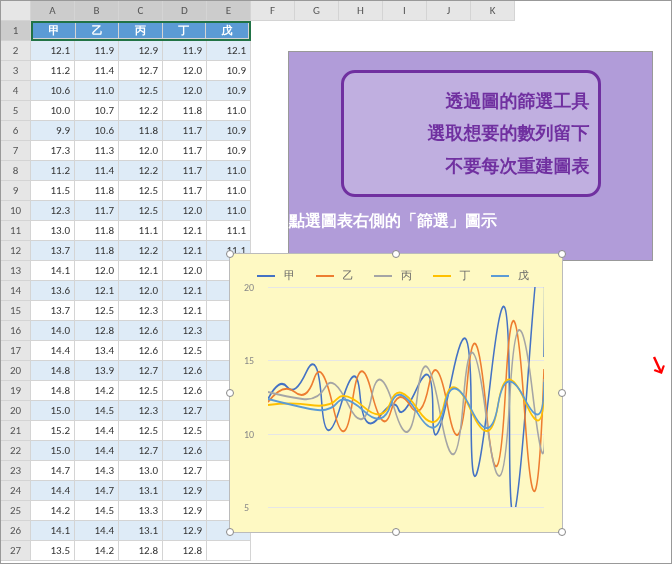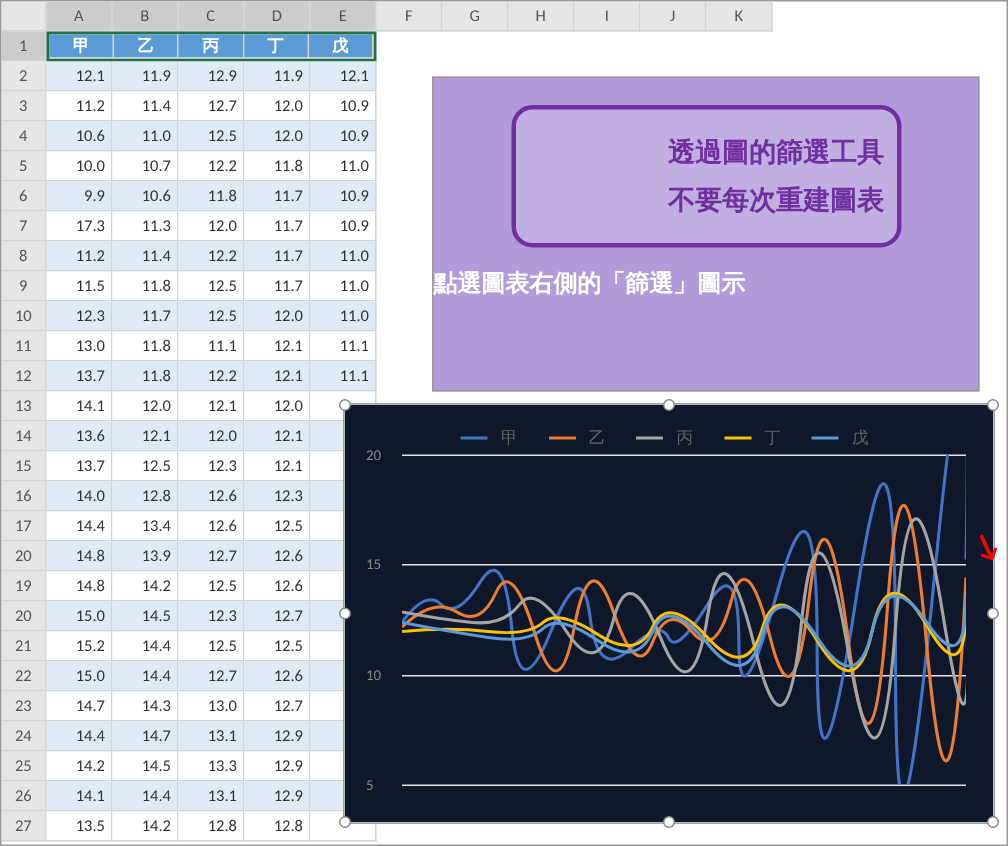--- a/index.html
+++ b/index.html
@@ -14,21 +14,21 @@
 .rh.sel{background:#ccc}
 .c{width:44px}
 .th{background:#5b9bd5;color:#fff;font-weight:bold}
 .thwrap{border:2px solid #217346;display:flex}
 .td{background:#deebf7;text-align:right;padding-right:4px;justify-content:flex-end}
 .td.alt{background:#fff}
 .note{position:absolute;right:18px;top:50px;width:365px;height:210px;background:#b19cd9;border:1px solid #999}
 .notebox{margin:18px auto 14px;width:260px;background:rgba(255,255,255,.2);border:3px solid #7030a0;border-radius:14px;padding:12px 8px;text-align:right}
 .notebox p{color:#7030a0;font-size:18px;font-weight:bold;line-height:1.8}
 .subhint{text-align:left;color:#fff;font-size:16px;font-weight:bold;margin-top:6px}
-.chartwrap{position:absolute;left:228px;top:268px;width:434px;height:280px;background:#0f172a;border:1px solid #bbb}
+.chartwrap{position:absolute;left:228px;top:252px;width:334px;height:280px;background:#fef9c3;border:1px solid #bbb}
 .chart-inner{position:absolute;left:8px;top:8px;right:8px;bottom:8px}
 .handles .h{position:absolute;width:8px;height:8px;border:1px solid #888;background:#fff;border-radius:50%}
 .legend{text-align:center;padding:6px 0 2px;font-size:11px;color:#666}
 .legend span{margin:0 6px}
 .lg{display:inline-block;width:18px;height:2px;vertical-align:middle;margin-right:3px}
 .plot{position:relative;height:220px;margin:2px 10px 4px 30px}
 .yl{position:absolute;left:-24px;font-size:10px;color:#888;transform:translateY(-50%)}
 .gl{position:absolute;left:0;right:0;height:1px;background:#e6e6e6}
 .arrow{position:absolute;right:4px;top:350px;color:red;font-size:22px;transform:rotate(20deg);font-weight:bold}
 svg.lines{position:absolute;left:0;top:0;width:100%;height:100%}
@@ -269,20 +269,21 @@
         <div class="cell c td alt">12.8</div>
         <div class="cell c td alt">12.8</div>
         <div class="cell c td alt"></div>
       </div>
     </div>
 </div>
 
 <div class="note">
   <div class="notebox">
     <p>透過圖的篩選工具</p>
+    <p>選取想要的數列留下</p>
     <p>不要每次重建圖表</p>
   </div>
   <div class="subhint">點選圖表右側的「篩選」圖示</div>
 </div>
 
 <div class="chartwrap">
   <div class="handles">
     <div class="h" style="left:-4px;top:-4px"></div>
       <div class="h" style="left:calc(50% - 4px);top:-4px"></div>
       <div class="h" style="right:-4px;top:-4px"></div>

